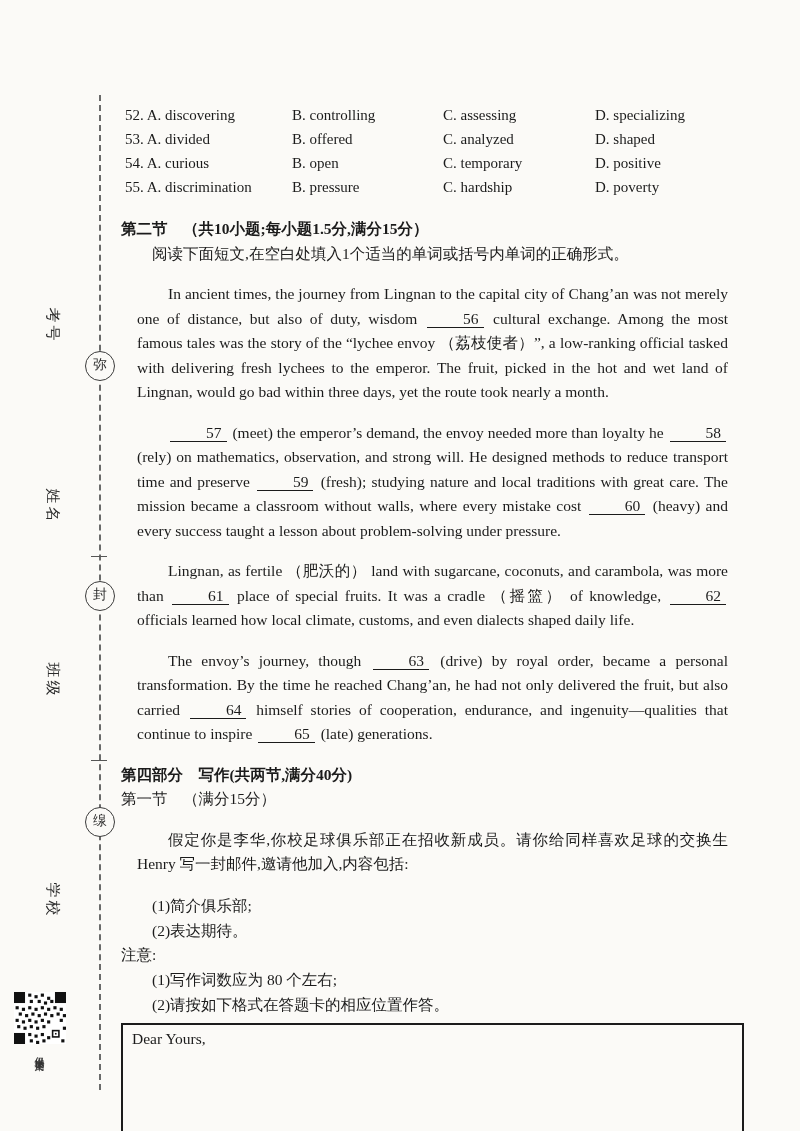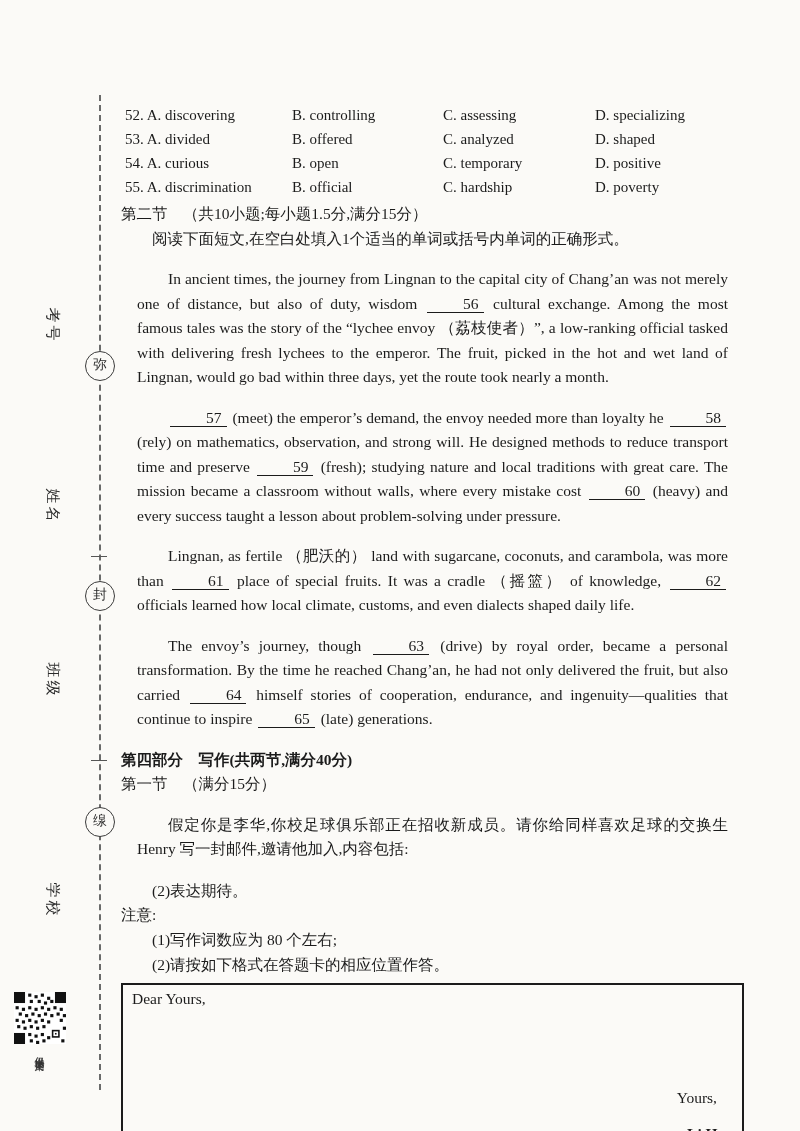--- a/index.html
+++ b/index.html
@@ -31,21 +31,21 @@
   }
   
   .content{
     position:absolute;left:121px;top:103px;width:623px;
     font-size:15.5px;line-height:24.5px;
   }
   .options{
     display:grid;grid-template-columns:167px 151px 152px 1fr;
     font-size:15px;line-height:24px;margin-left:4px;
   }
-  .sec-heading{margin-top:3px;}
+  .sec-heading{margin-top:18px;font-weight:bold;}
   .instruction{text-indent:2em;}
   .para{text-align:justify;text-indent:2em;margin:16px;}
   .blank{
     display:inline-block;min-width:34px;padding:0 5px;margin:0 2px;
     border-bottom:1.2px solid #1b1b1b;text-align:center;line-height:1.05;
   }
   .bold{font-weight:700;}
   .indent1{padding-left:2em;line-height:25px;}
   .note-label{line-height:24px;}
   .letter-box{
@@ -147,36 +147,37 @@
       <span>D. specializing</span>
       <span>53. A. divided</span>
       <span>B. offered</span>
       <span>C. analyzed</span>
       <span>D. shaped</span>
       <span>54. A. curious</span>
       <span>B. open</span>
       <span>C. temporary</span>
       <span>D. positive</span>
       <span>55. A. discrimination</span>
-      <span>B. official</span>
+      <span>B. pressure</span>
       <span>C. hardship</span>
       <span>D. poverty</span>
     </div>
 
     <div class="sec-heading">第二节　（共10小题;每小题1.5分,满分15分）</div>
     <div class="instruction">阅读下面短文,在空白处填入1个适当的单词或括号内单词的正确形式。</div>
 
     <p class="para">In ancient times, the journey from Lingnan to the capital city of Chang’an was not merely one of distance, but also of duty, wisdom <span class="blank">56</span> cultural exchange. Among the most famous tales was the story of the “lychee envoy （荔枝使者）”, a low-ranking official tasked with delivering fresh lychees to the emperor. The fruit, picked in the hot and wet land of Lingnan, would go bad within three days, yet the route took nearly a month.</p>
     <p class="para"><span class="blank">57</span> (meet) the emperor’s demand, the envoy needed more than loyalty he <span class="blank">58</span> (rely) on mathematics, observation, and strong will. He designed methods to reduce transport time and preserve <span class="blank">59</span> (fresh); studying nature and local traditions with great care. The mission became a classroom without walls, where every mistake cost <span class="blank">60</span> (heavy) and every success taught a lesson about problem-solving under pressure.</p>
     <p class="para">Lingnan, as fertile （肥沃的） land with sugarcane, coconuts, and carambola, was more than <span class="blank">61</span> place of special fruits. It was a cradle （摇篮） of knowledge, <span class="blank">62</span> officials learned how local climate, customs, and even dialects shaped daily life.</p>
     <p class="para">The envoy’s journey, though <span class="blank">63</span> (drive) by royal order, became a personal transformation. By the time he reached Chang’an, he had not only delivered the fruit, but also carried <span class="blank">64</span> himself stories of cooperation, endurance, and ingenuity—qualities that continue to inspire <span class="blank">65</span> (late) generations.</p>
 
     <div class="bold">第四部分　写作(共两节,满分40分)</div>
     <div>第一节　（满分15分）</div>
     <p class="para">假定你是李华,你校足球俱乐部正在招收新成员。请你给同样喜欢足球的交换生 Henry 写一封邮件,邀请他加入,内容包括:</p>
+    <div class="indent1">(1)简介俱乐部;</div>
     <div class="indent1">(2)表达期待。</div>
     <div class="note-label">注意:</div>
     <div class="indent1">(1)写作词数应为 80 个左右;</div>
     <div class="indent1">(2)请按如下格式在答题卡的相应位置作答。</div>
 
     <div class="letter-box">
       <div>Dear Yours,</div>
       <div class="closing">Yours,</div>
       <div class="signature">Li Hua</div>
     </div>

